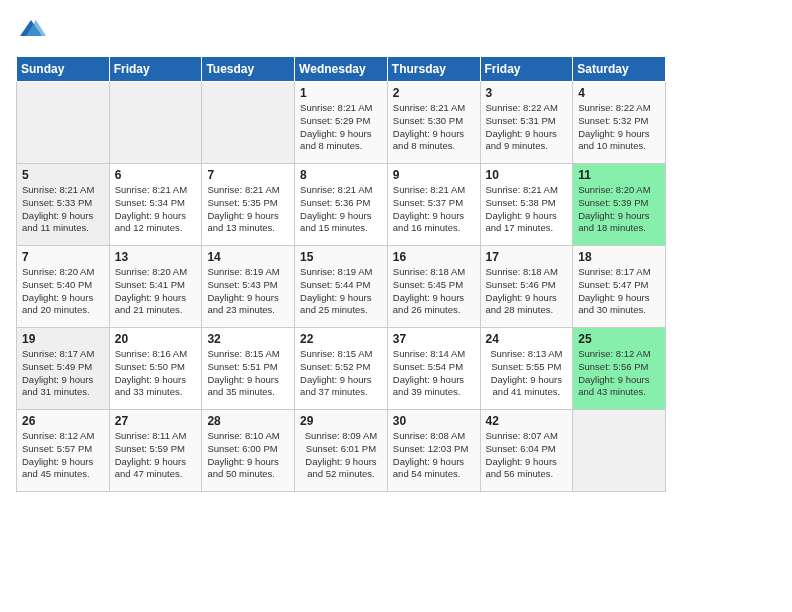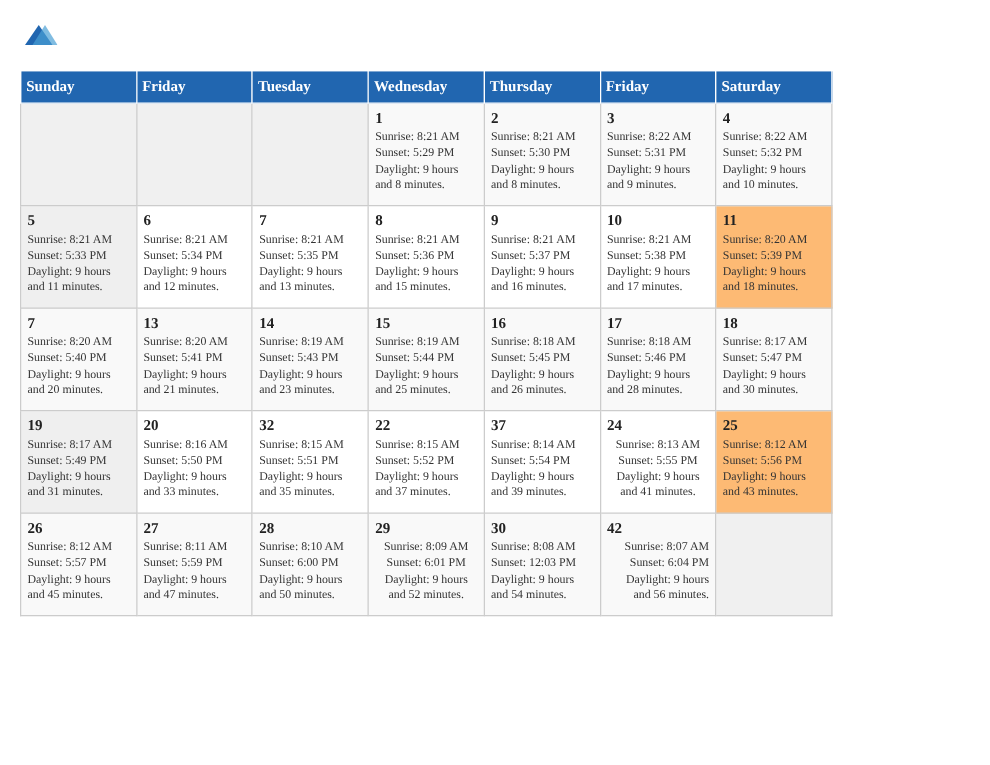--- a/index.html
+++ b/index.html
@@ -7,21 +7,20 @@
       width: 792px;
       height: 612px;
       font-family: Arial, sans-serif;
       background: #fff;
       overflow: hidden;
     }
     .container {
       width: 689px;
       height: 612px;
       padding: 16px 23px 10px 16px;
-      font-family: Liberation Serif, serif;
     }
     .header {
       display: flex;
       justify-content: space-between;
       align-items: flex-start;
       margin-bottom: 10px;
     }
     .logo {
       display: flex;
       align-items: center;
@@ -82,21 +81,21 @@
       height: 82px;
       background: #fff;
     }
     .calendar tbody tr:nth-child(odd) td {
       background: #f9f9f9;
     }
     .calendar tbody td:first-child {
       background: #efefef;
     }
     .calendar tbody td:last-child {
-      background: #fdba74;
+      background: #86efac;
     }
     .day-num {
       font-size: 12px;
       font-weight: bold;
       color: #222;
       margin-bottom: 2px;
       display: block;
     }
     .cell-text {
       font-size: 9.5px;
@@ -358,21 +357,21 @@
           </td>
           <td>
             <span class="day-num">30</span>
             <div class="cell-text" style="white-space: pre-line;">Sunrise: 8:08 AM
 Sunset: 12:03 PM
 Daylight: 9 hours
 and 54 minutes.</div>
           </td>
           <td>
             <span class="day-num">42</span>
-            <div class="cell-text" style="white-space: pre-line; text-align: right;">Sunrise: 8:07 AM
+            <div class="cell-text" style="white-space: pre-line;">Sunrise: 8:07 AM
 Sunset: 6:04 PM
 Daylight: 9 hours
 and 56 minutes.</div>
           </td>
           <td class="empty-cell"></td>
         </tr>
       </tbody>
   </table>
 </div>
 

